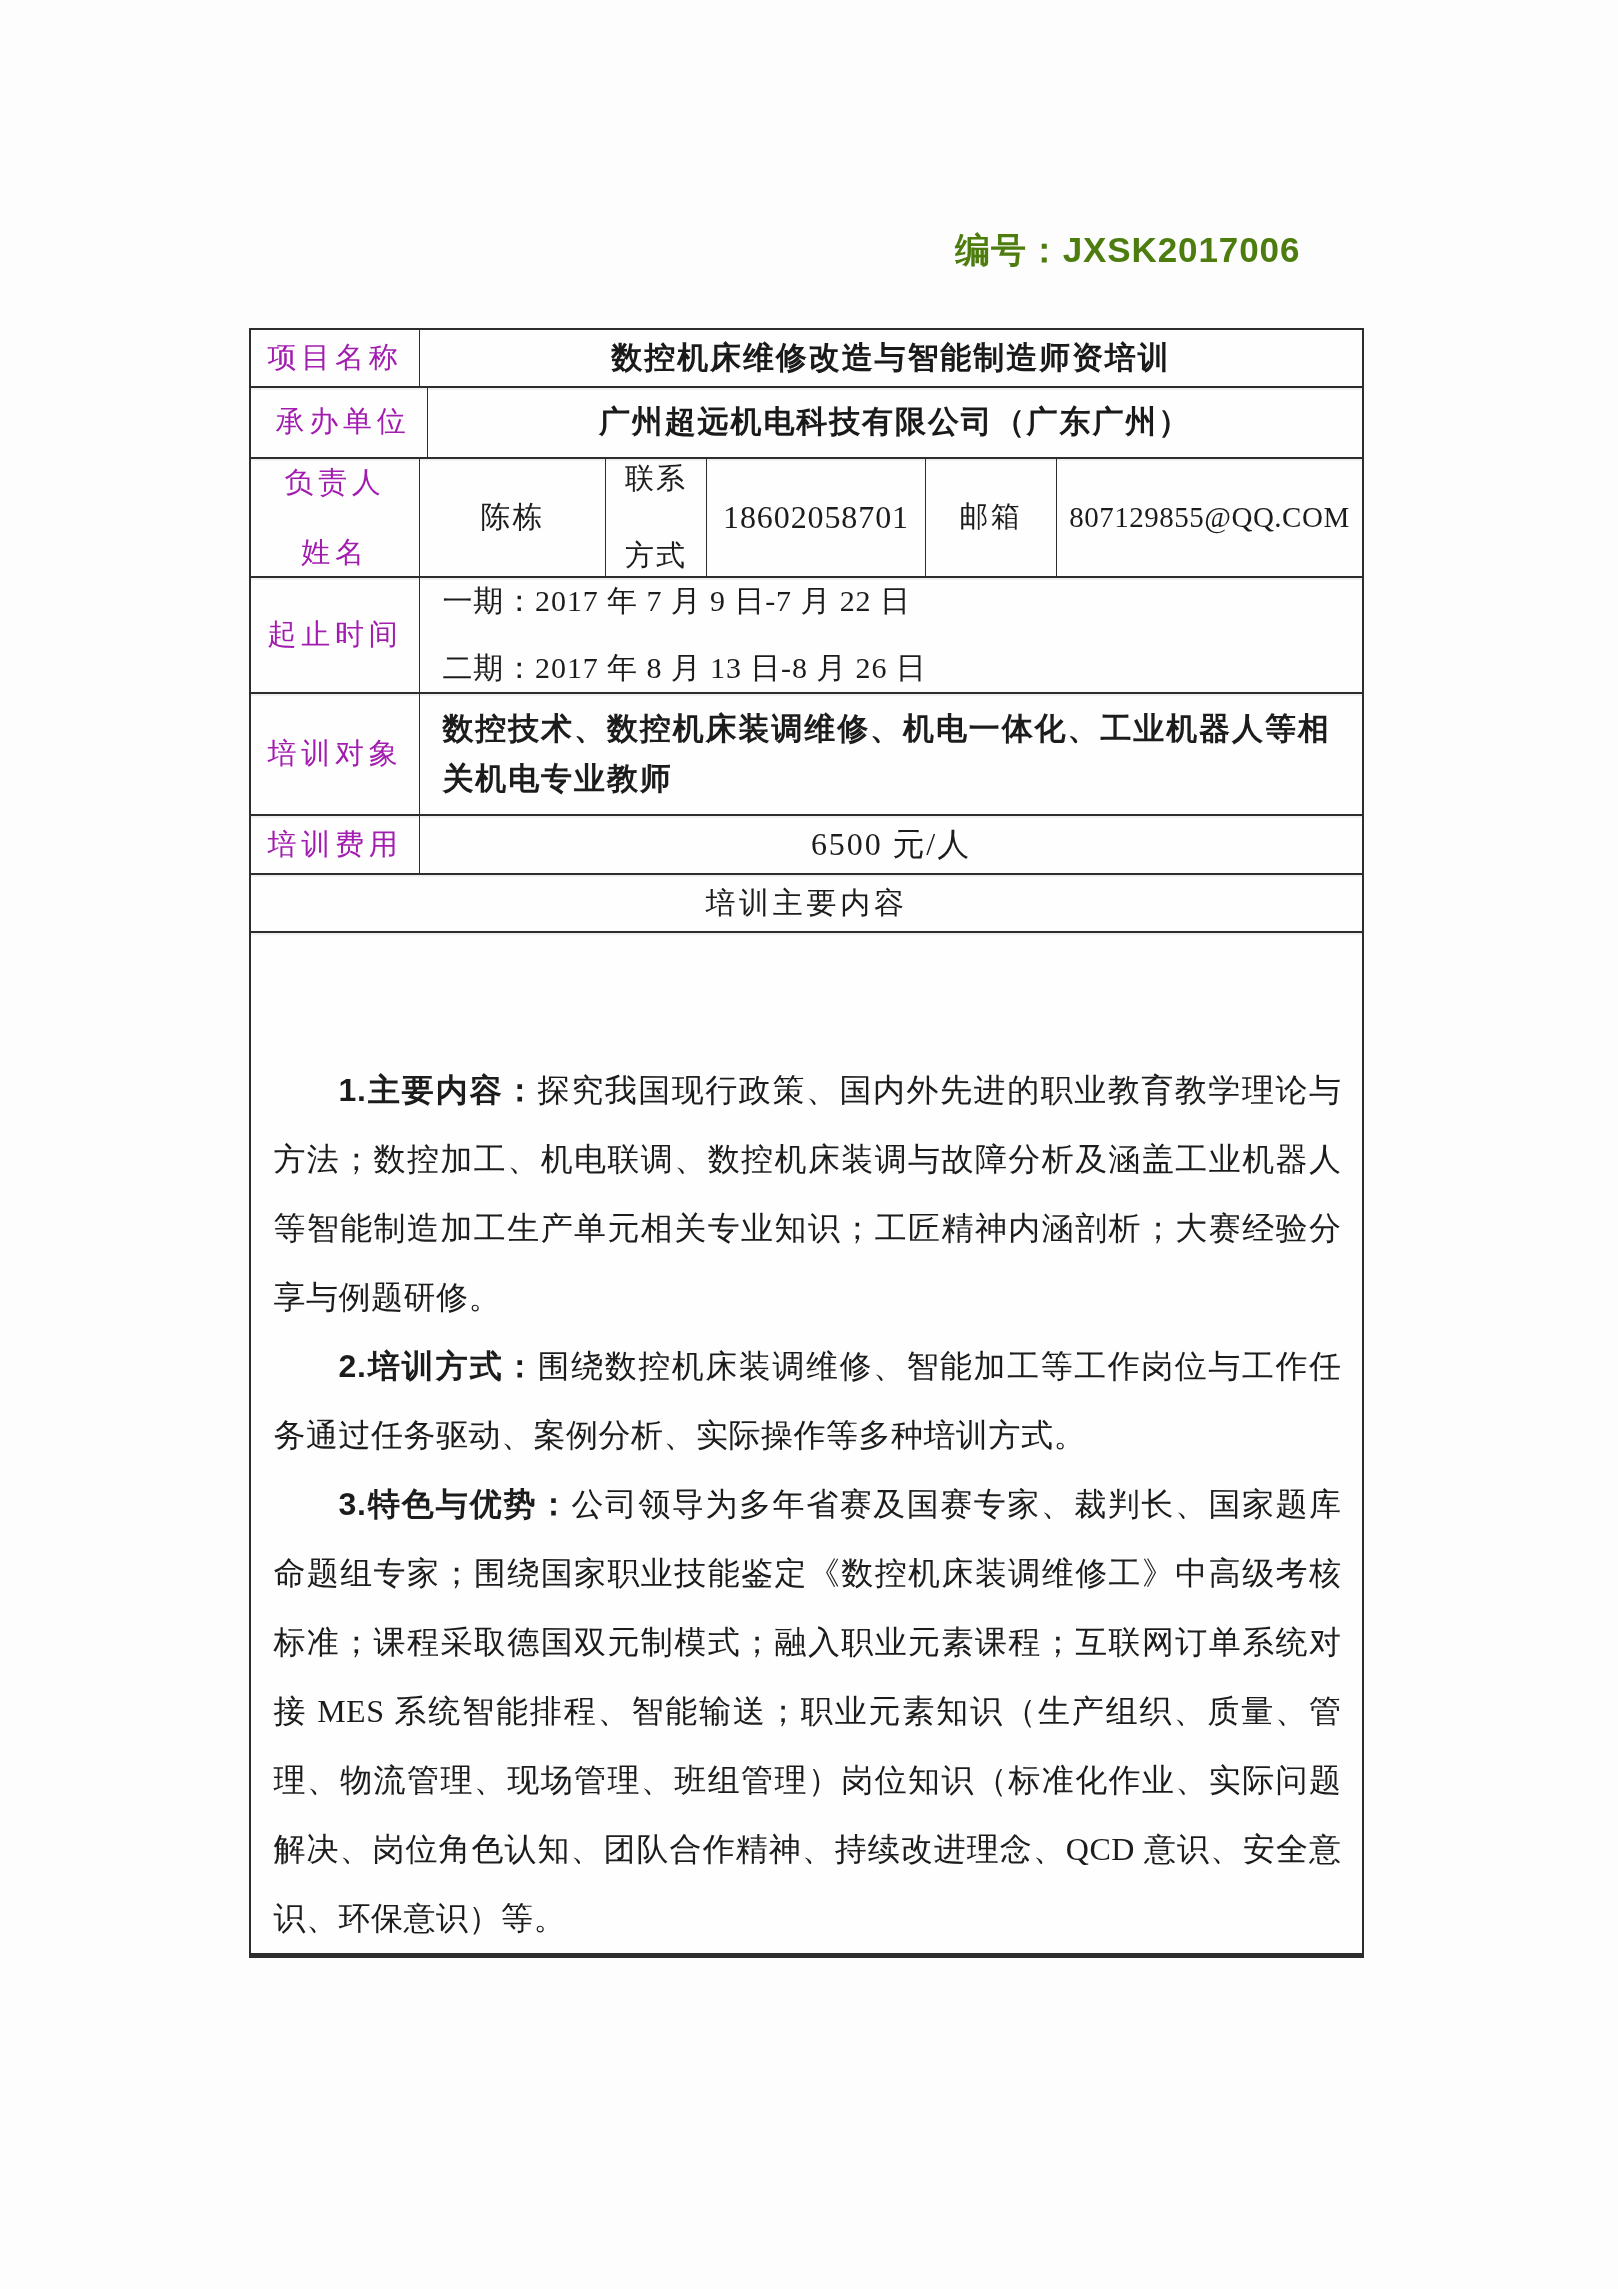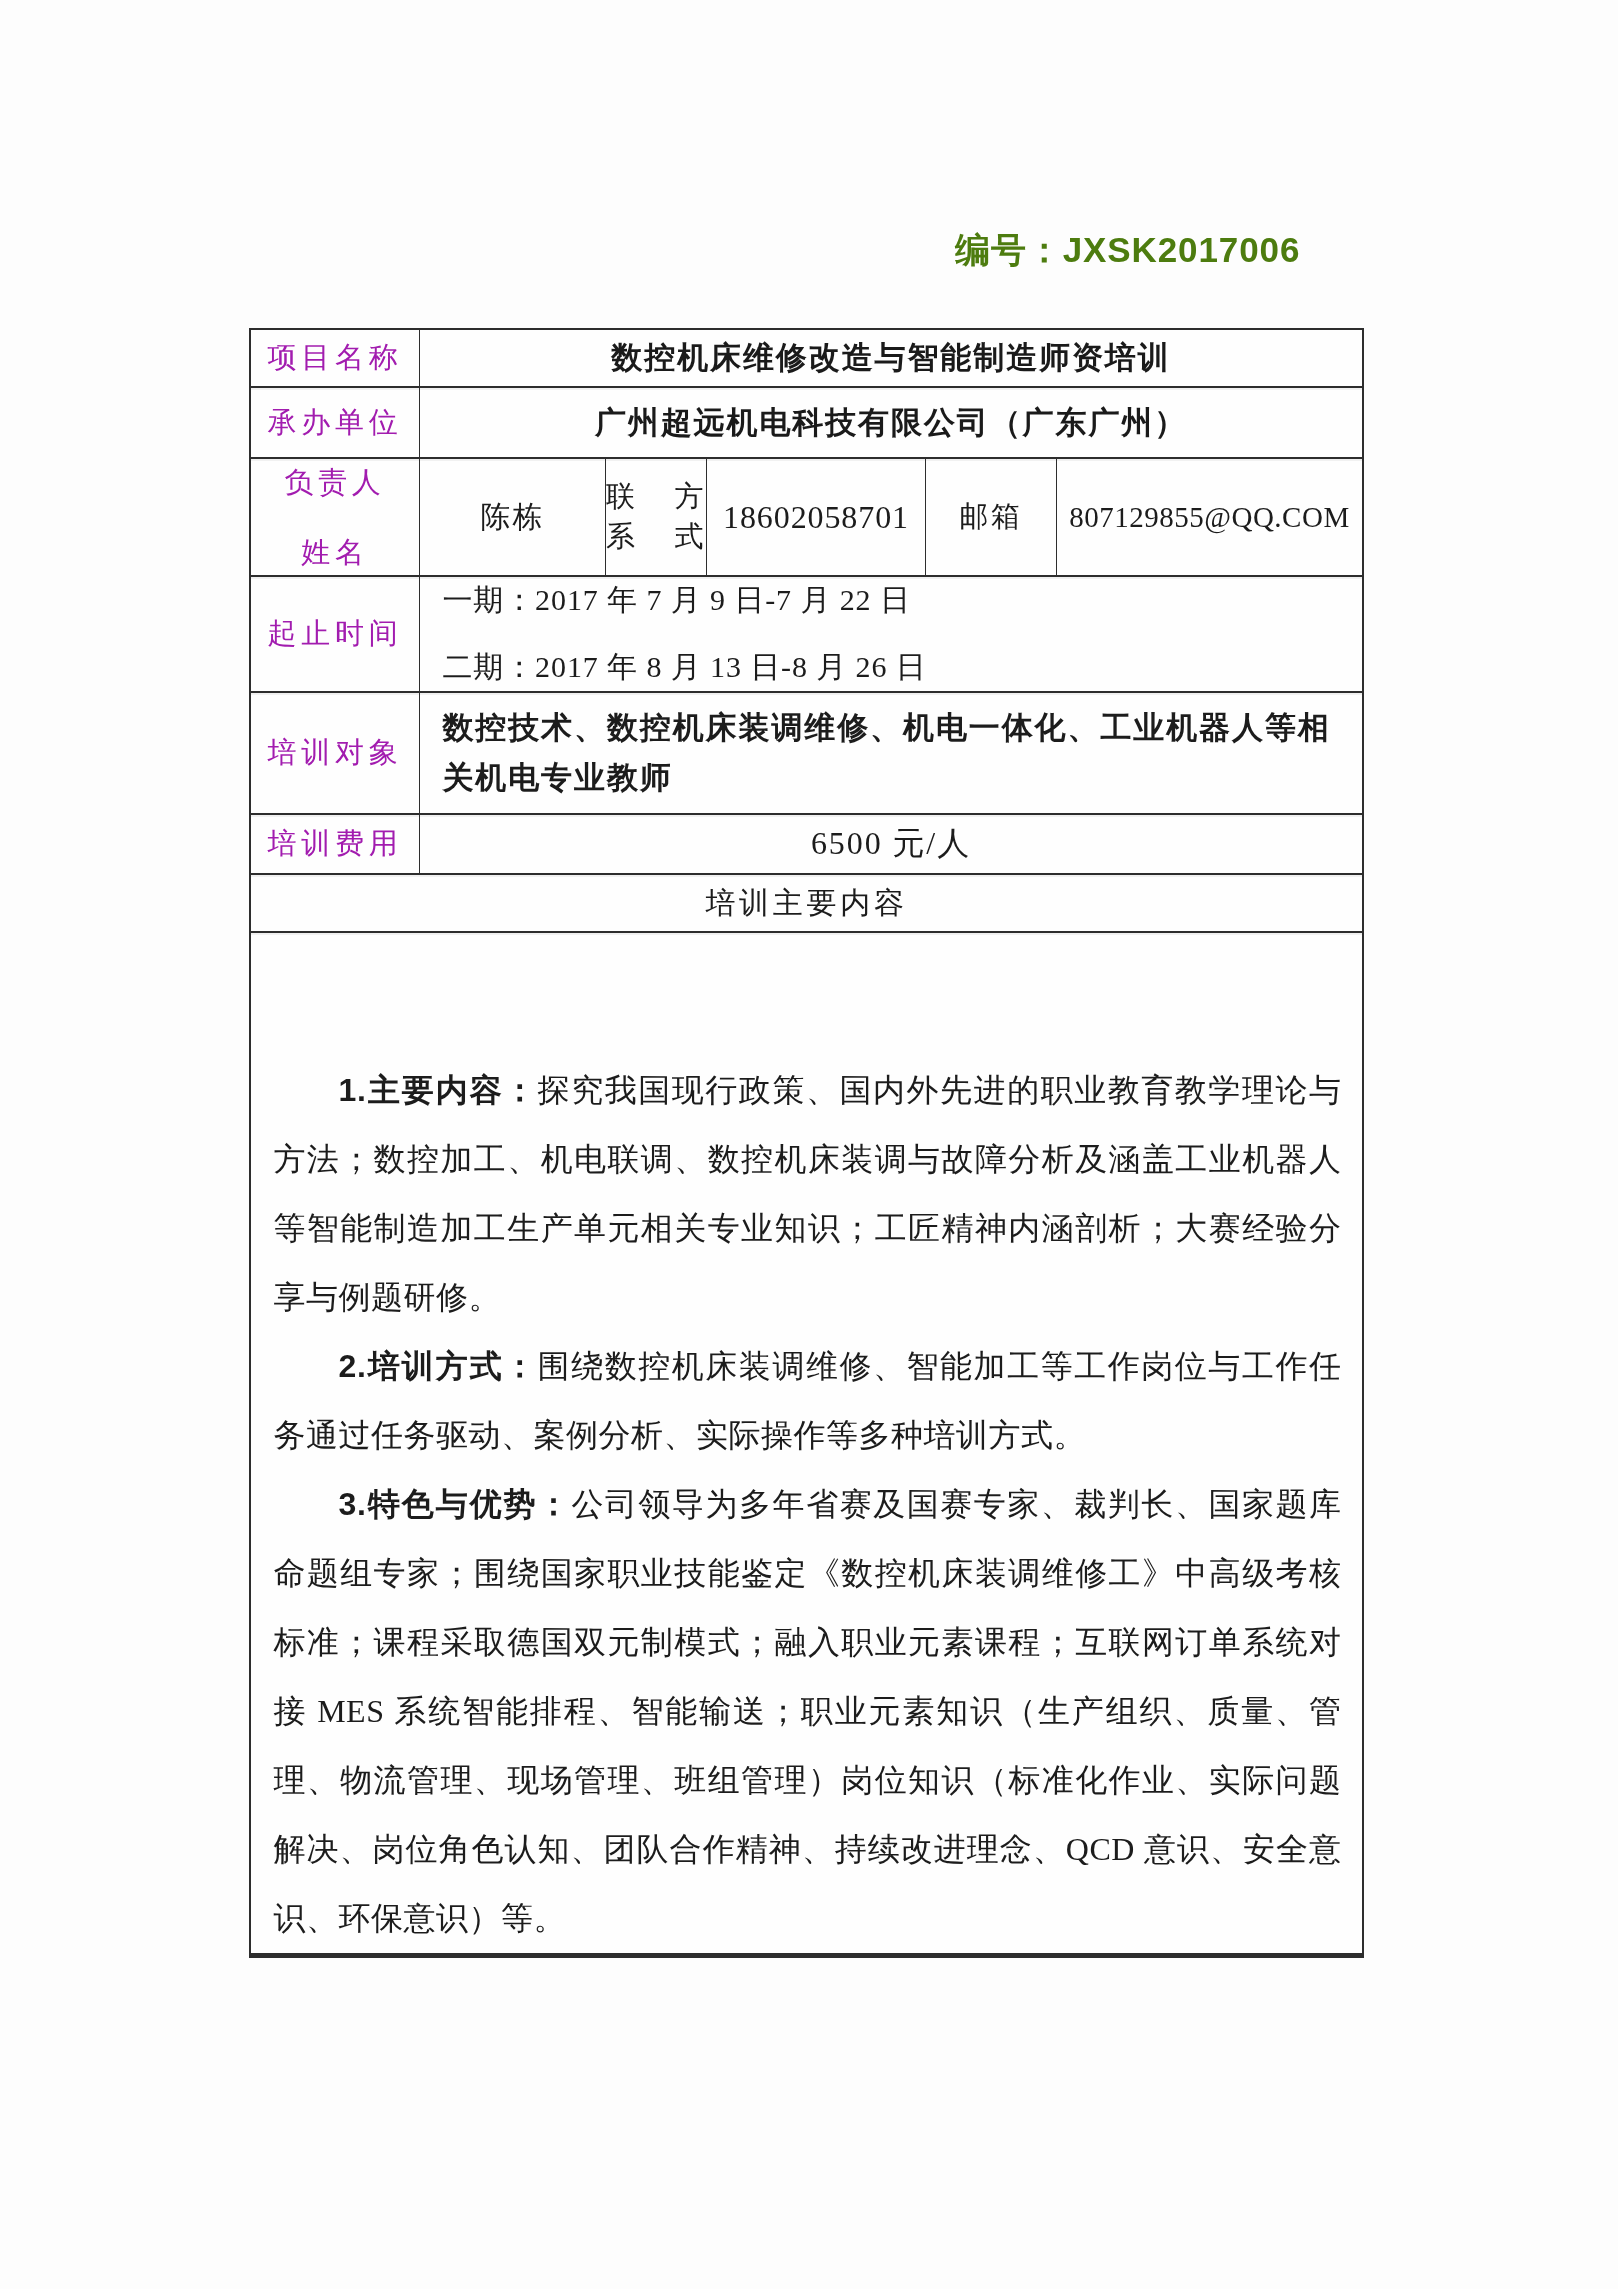--- a/index.html
+++ b/index.html
@@ -27,21 +27,21 @@
     background:#fefefe;
   }
   .row {
     display:flex; flex-direction:row;
     box-sizing:border-box;
     border-bottom:2.8px solid #2d2d2d;
     box-shadow:0 1.9px 0 rgba(0,0,0,0.06);
   }
   .row:last-child { border-bottom:none; box-shadow:none; }
   .r1 { height:68px; }
-  .r2 { height:84px; }
+  .r2 { height:84px;padding-left:8px; }
   .r3 { height:138px; }
   .r4 { height:137px; }
   .r5 { height:144px; }
   .r6 { height:70px; }
   .r7 { height:68px; }
   .r8 { flex:1;margin-top:39px; }
   .cell {
     box-sizing:border-box;
     border-right:1.9px solid #2d2d2d;
     display:flex; align-items:center; justify-content:center;
@@ -57,21 +57,21 @@
   .label-cell .lbl-line { line-height:1.1; }
   .label-two .lbl-line { line-height:1.0; }
   .label-two { gap:41px; }
   .value-cell { flex:1; }
   .value-strong {
     font-family:"Liberation Sans", sans-serif;
     font-weight:700; font-size:31px; letter-spacing:1.9px; color:#1a1a1a;
   }
   .name-cell { width:186px; flex:none; font-size:30px; letter-spacing:1.9px; }
   .contact-label-cell {
-    width:101px; flex:none; flex-direction:row; gap:37px;
+    width:101px; flex:none; flex-direction:column; gap:37px;
     font-size:29px; letter-spacing:1.9px;
   }
   .phone-cell { width:219px; flex:none; font-size:32px; letter-spacing:0.9px; }
   .email-label-cell { width:131px; flex:none; font-size:29px; letter-spacing:2.8px; }
   .email-cell { flex:1; font-size:29px; letter-spacing:0.5px; }
   .duration-cell {
     flex:1; flex-direction:column;
     align-items:flex-start; justify-content:center;
     padding-left:22.4px; gap:26px;
     font-size:30px; letter-spacing:0.9px;

